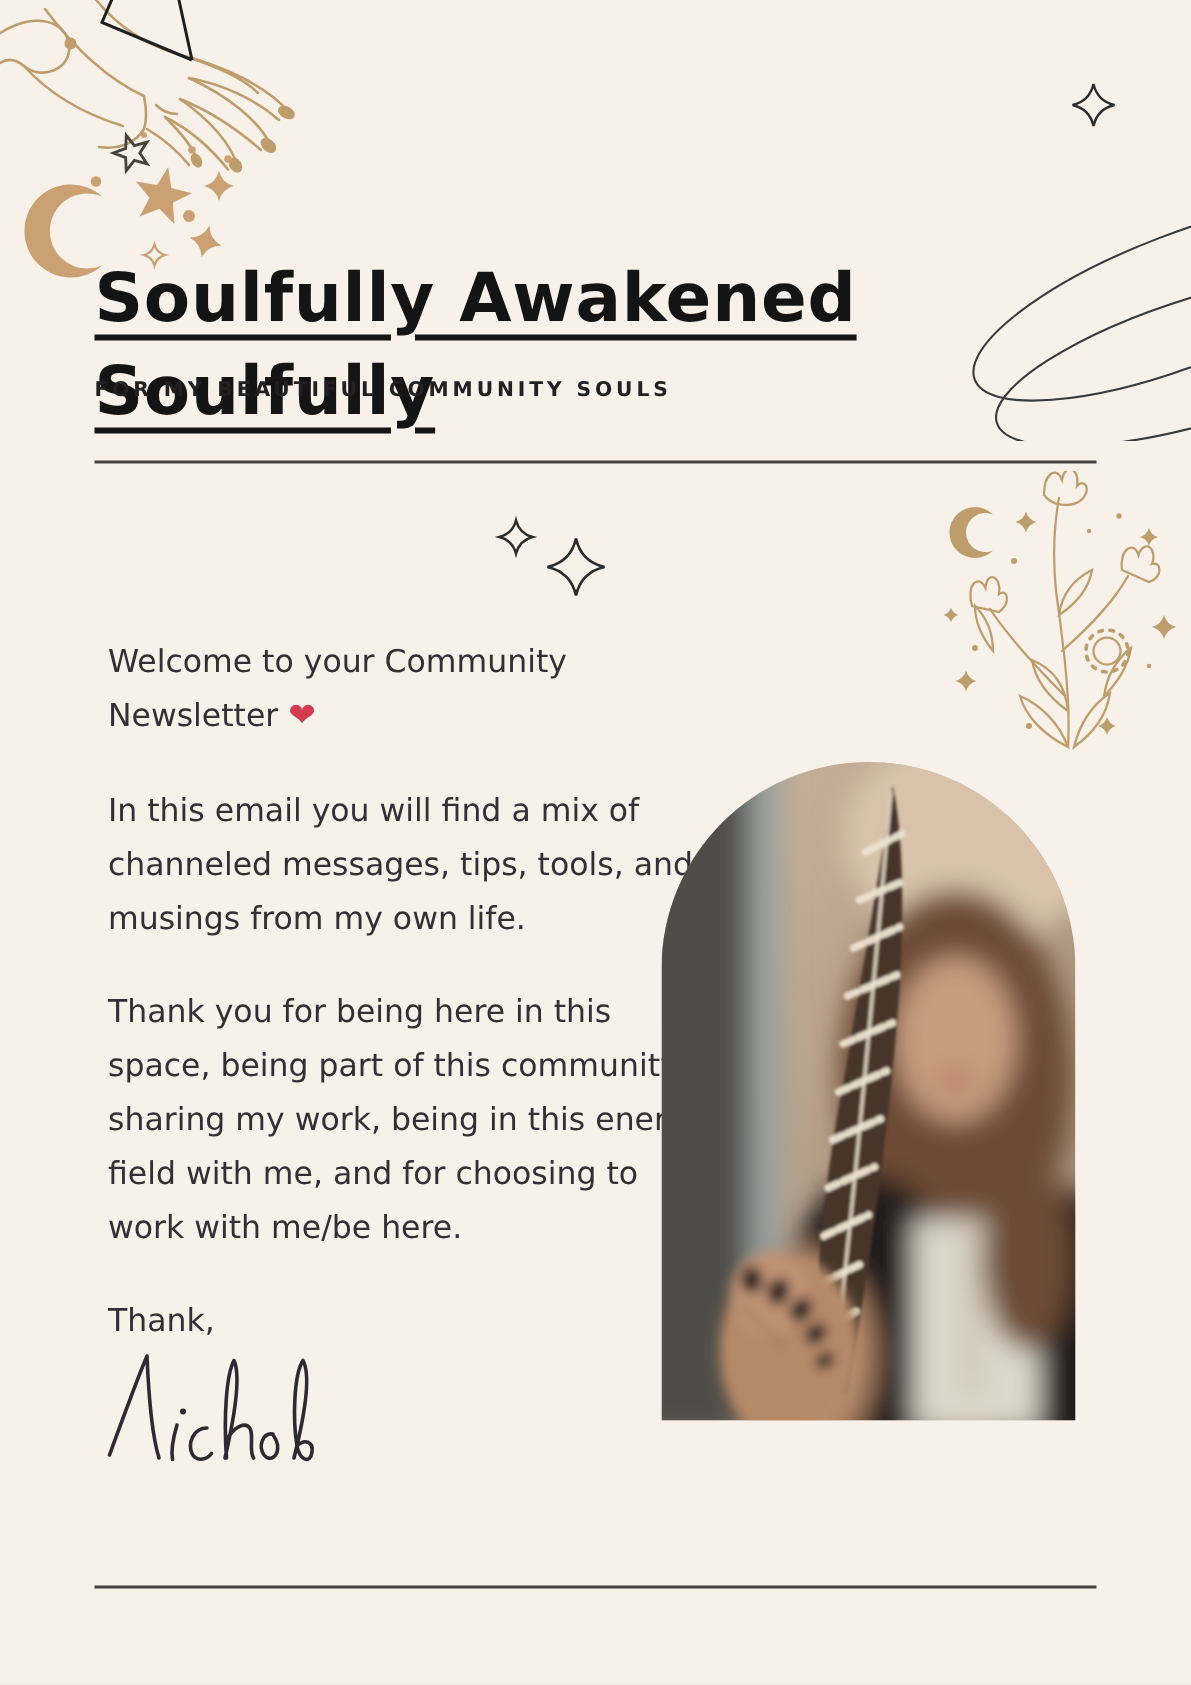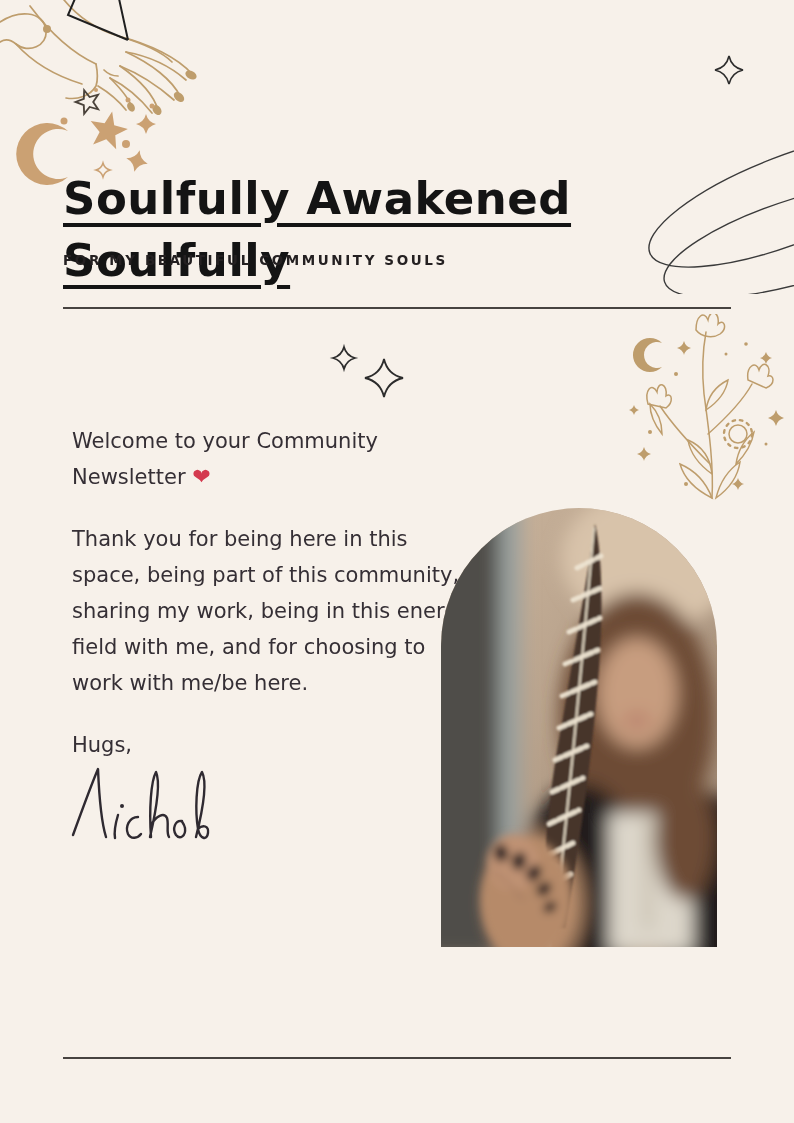--- a/index.html
+++ b/index.html
@@ -149,22 +149,23 @@
     <span class="tline">Soulfully</span>
   </h1>
 
   <div class="abs subtitle">FOR MY BEAUTIFUL COMMUNITY SOULS</div>
 
   <div class="abs rule rule-top"></div>
 
   <div class="abs copy">
     <p><span>Welcome to your Community Newsletter</span>
       <span class="heart">❤</span></p>
+    <p>In this email you will find a mix of channeled messages, tips, tools, and musings from my own life.</p>
     <p>Thank you for being here in this space, being part of this community, sharing my work, being in this energy field with me, and for choosing to work with me/be here.</p>
-    <p class="closing">Hugs,</p>
+    <p class="closing">Thank,</p>
     <span class="sr">Nichol</span>
     <svg class="sig" width="175" height="78" viewBox="0 0 175 78" role="img" aria-label="Nichol">
       <g stroke="#2f2a31" stroke-width="2.4" fill="none" stroke-linecap="round" stroke-linejoin="round">
         <path d="M5,72 C13,50 24,20 30,6 C31,30 33,58 38,74"></path>
         <path d="M50,52 C47,62 46,69 47,75"></path>
         <path d="M70,54 C61,54 57,64 60,71 C63,77 70,75 73,71"></path>
         <path d="M82,74 C88,48 93,20 88,9 C83,18 81,46 83,74 M83,62 C88,53 96,49 99,55 C101,61 98,69 101,74"></path>
         <path d="M114,58 C107,57 104,66 108,72 C112,77 118,73 117,65 C116,60 113,58 114,58"></path>
         <path d="M128,74 C134,50 140,20 134,9 C128,18 127,48 130,66 C132,76 139,78 140,70 C141,63 135,61 130,66"></path>
       </g>

